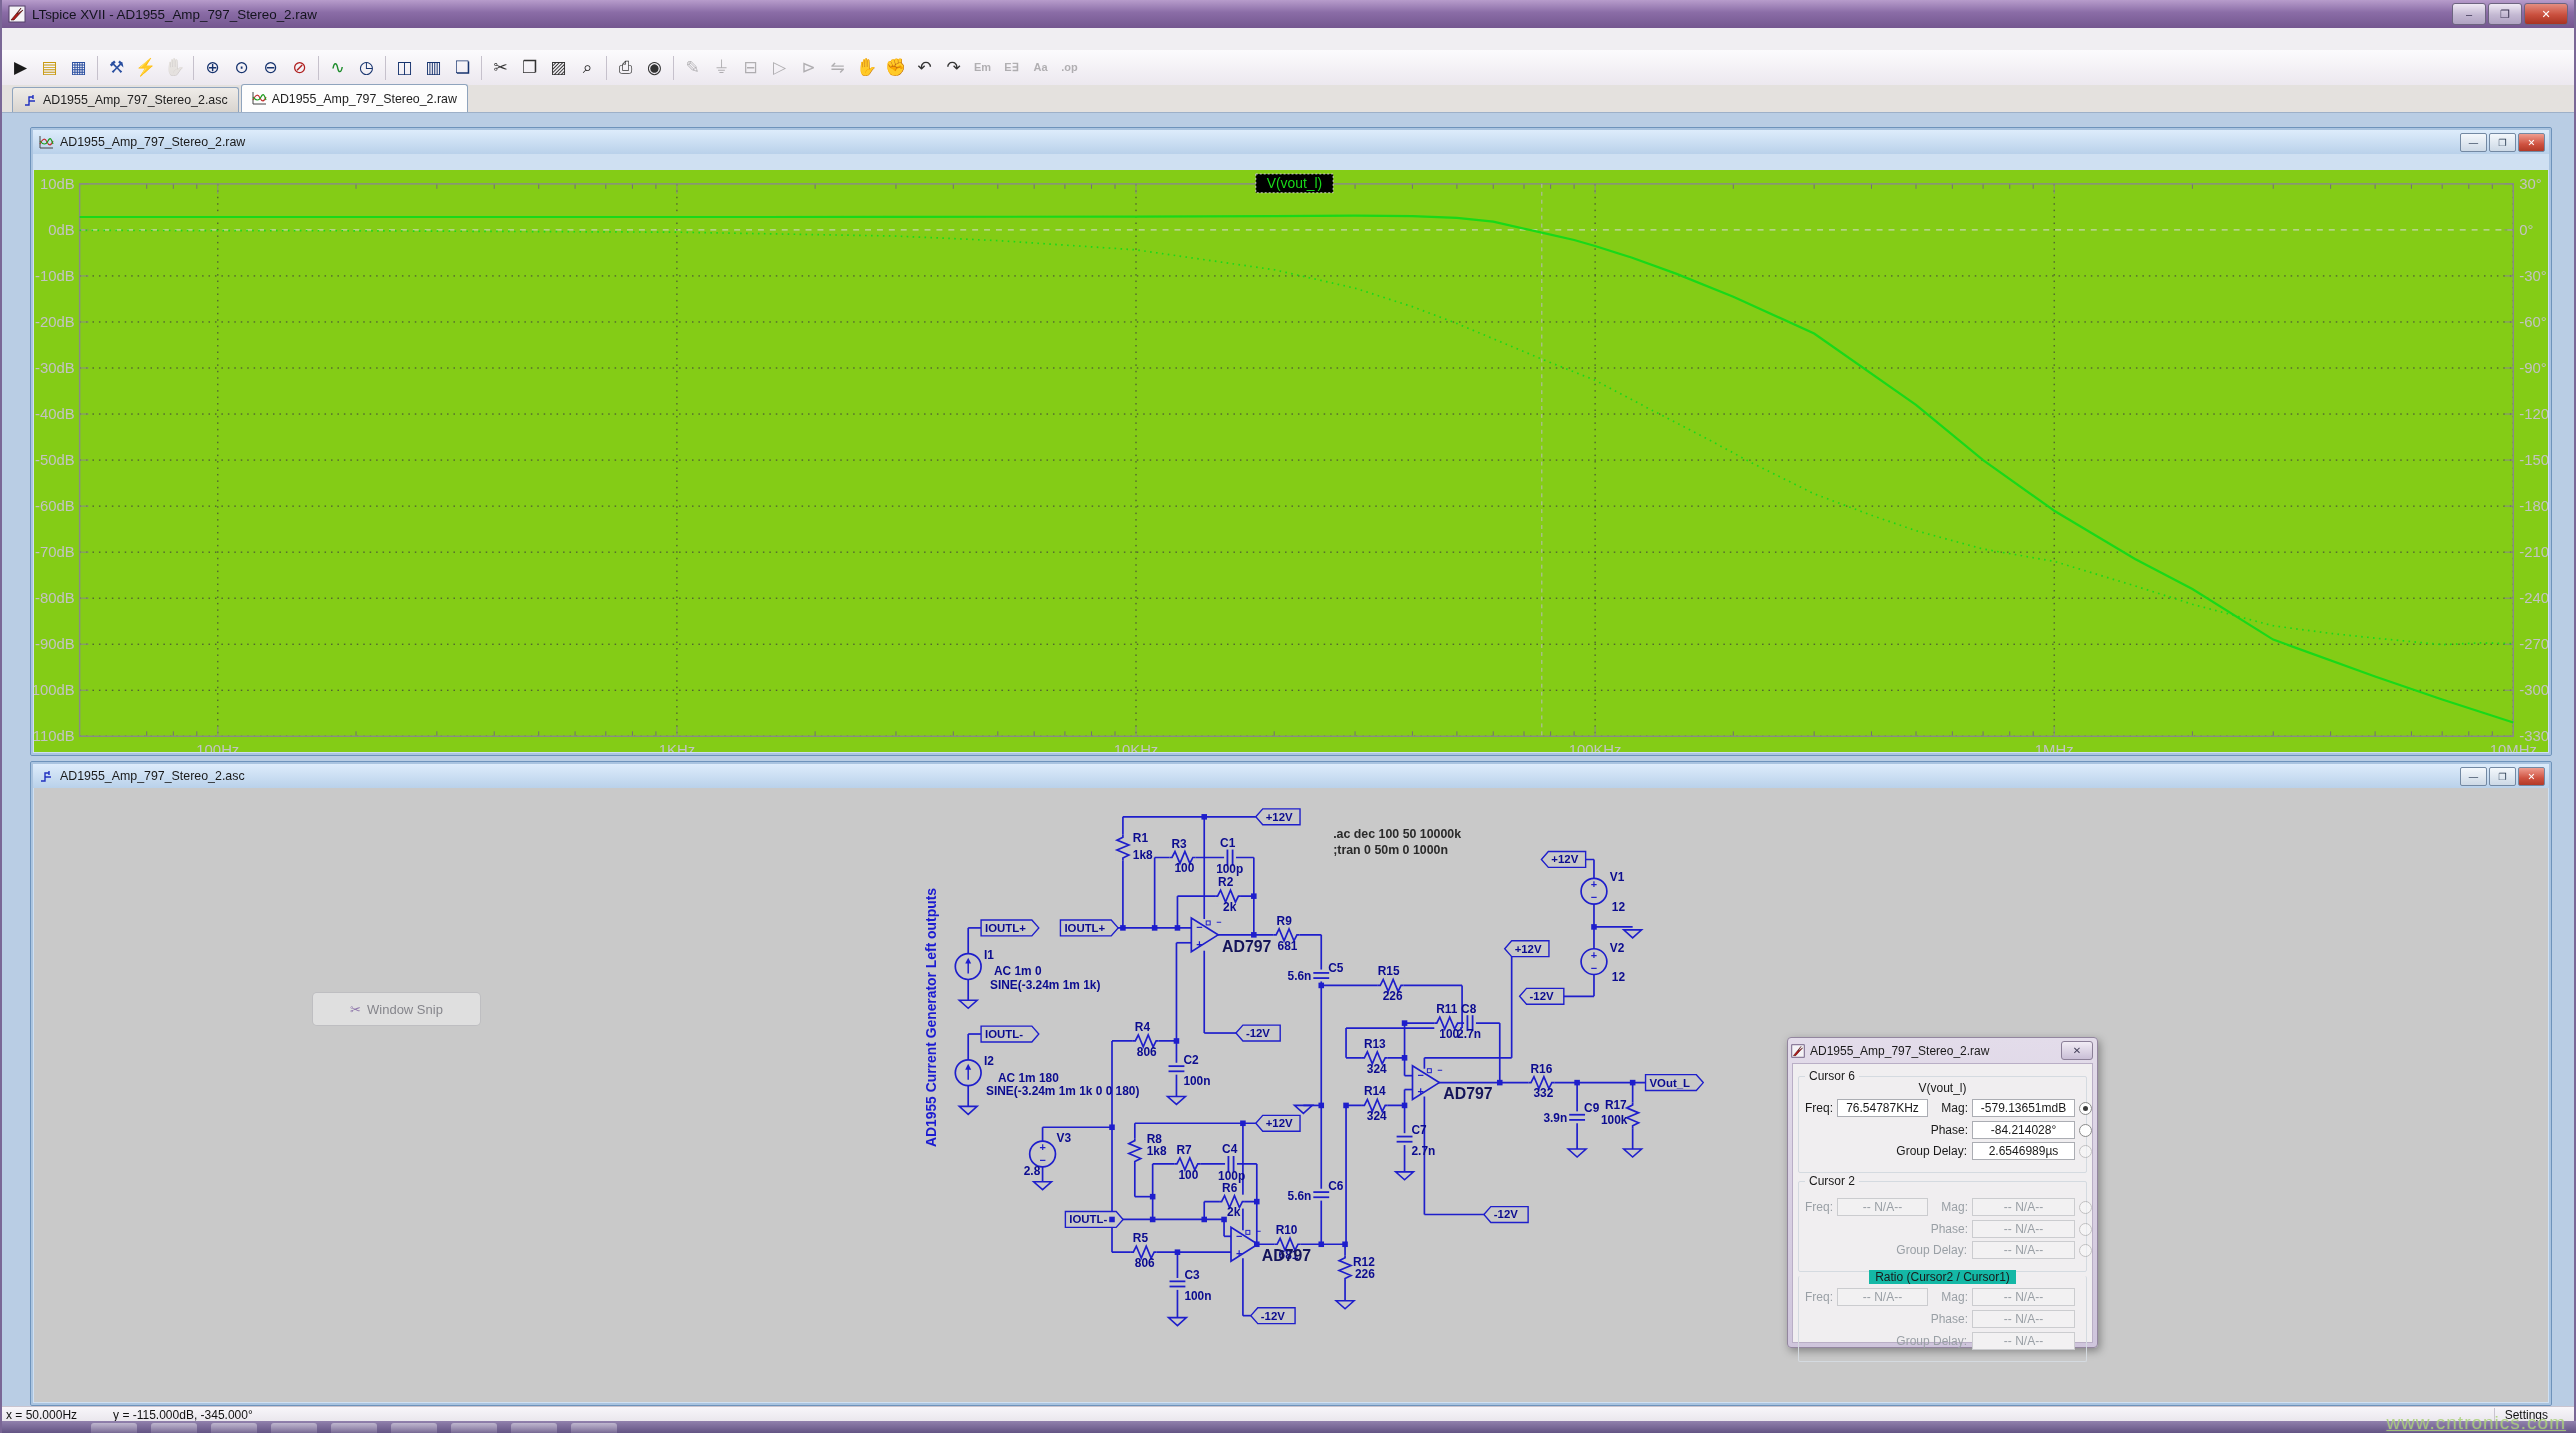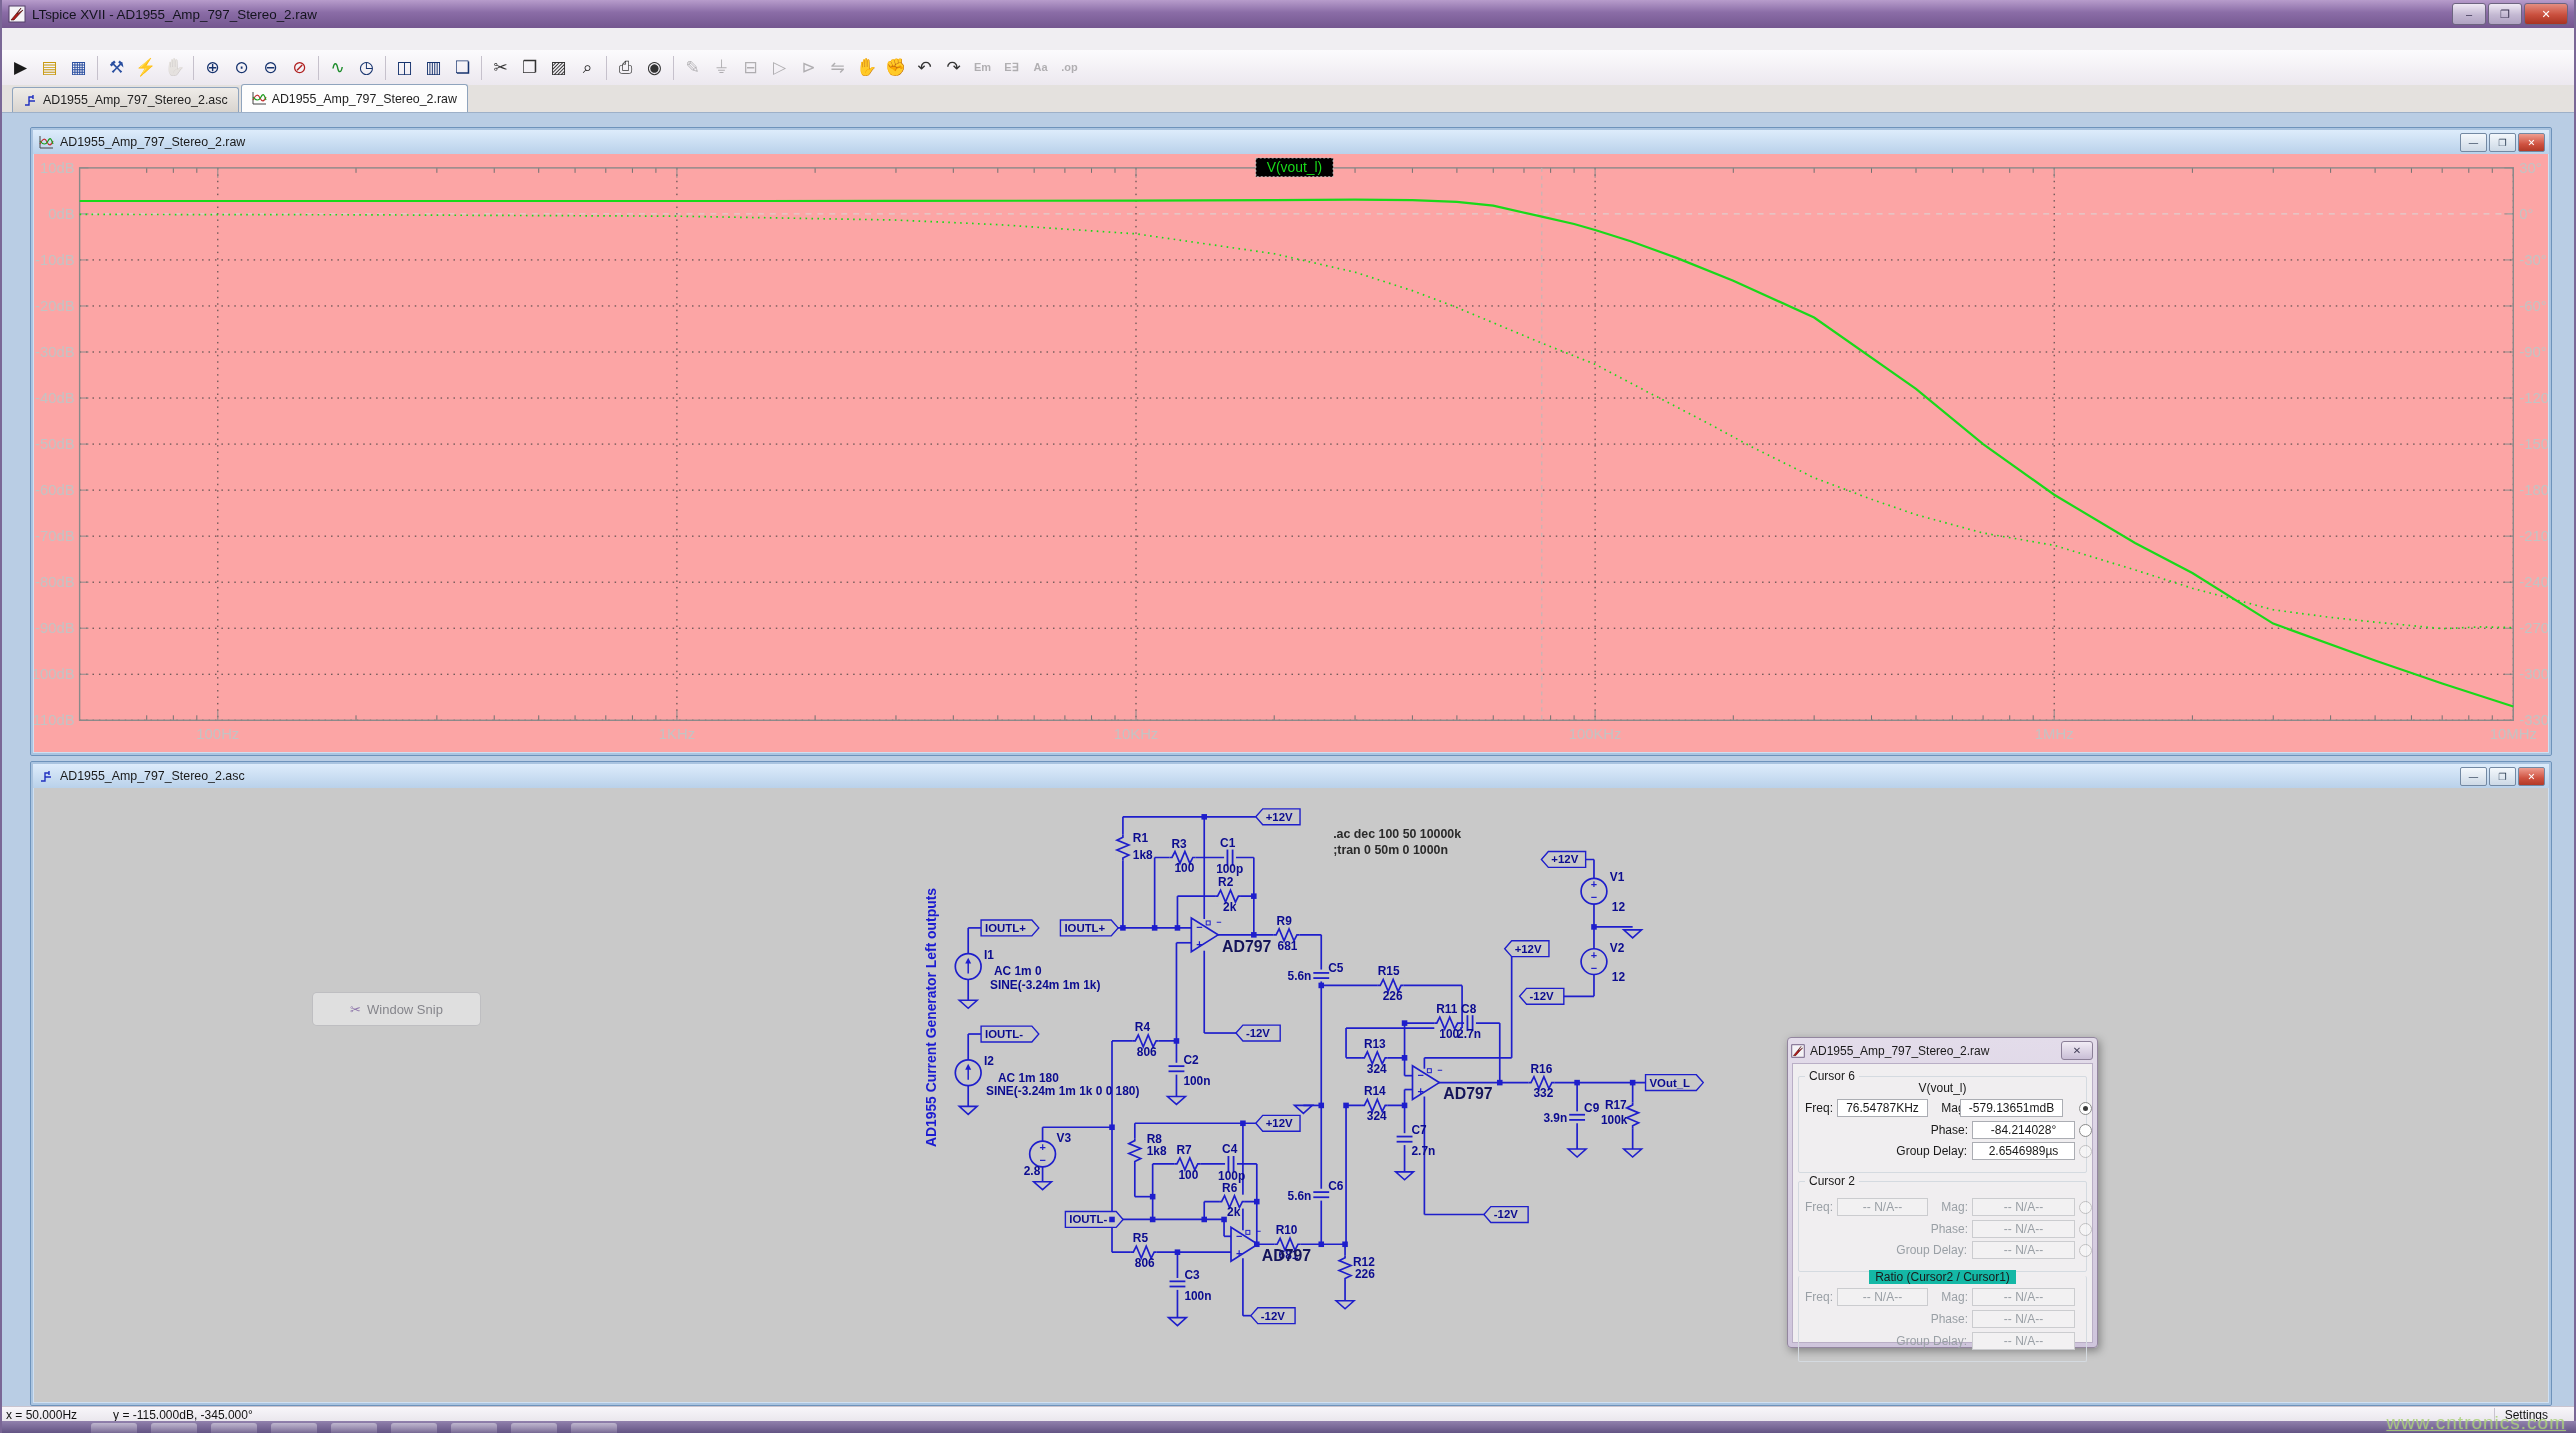--- a/index.html
+++ b/index.html
@@ -42,21 +42,21 @@
     box-shadow:0 0 0 2px #aac4e0 inset;}
   .childtitle{position:absolute;left:2px;top:2px;right:2px;height:24px;
     background:linear-gradient(#ddecfb,#b9d1ea);display:flex;align-items:center;
     font-size:12.4px;color:#1a1a1a;gap:6px;padding-left:6px;}
   .cbtns{position:absolute;right:4px;top:3px;display:flex;gap:2px;}
   .cbtn{width:25px;height:17px;border:1px solid #7389a3;border-radius:2px;
     background:linear-gradient(#f4f8fc,#cdd9e6);display:flex;align-items:center;justify-content:center;
     font-size:9.4px;color:#23364d;}
   .cbtn.close{background:linear-gradient(#ef9d90,#cf5240 60%,#b23a28);color:#fff;}
   .childbody{position:absolute;left:3px;top:26px;right:3px;bottom:3px;overflow:hidden;}
-  .plotbody{background:#fca5a5;}
+  .plotbody{background:#84cc16;margin-top:16px;}
   .schbody{background:#c9c9c9;}
   
   .statusbar{position:absolute;left:0;top:1406px;width:100%;height:15px;background:linear-gradient(#f8f6fa,#e9e6ec);
     border-top:1px solid #c9c4cf;font-size:12px;color:#111;display:flex;align-items:center;}
   .statusbar .sx{margin-left:4px;}
   .statusbar .sy{margin-left:36px;}
   .statusbar .sright{margin-left:auto;margin-right:26px;padding-left:10px;border-left:1px solid #c9c4cf;}
   .taskbar{position:absolute;left:0;top:1421px;width:100%;height:13px;
     background:linear-gradient(#9181ad,#5f5080);display:flex;gap:14px;padding-left:89px;align-items:flex-start;}
   .tkblob{width:46px;height:10px;margin-top:2px;border-radius:3px 3px 0 0;background:linear-gradient(rgba(255,255,255,.45),rgba(255,255,255,.12));}
@@ -886,21 +886,21 @@
       <div class="dlgclose">✕</div>
       <div class="dlgbody">
 
         <div class="grp" style="top:12px;height:95px;">
           <span class="grplabel">Cursor 6</span>
           <div class="gsig">V(vout_l)</div>
           <div class="drow" style="top:22px;">
             <span class="dlabel" style="left:2px;width:32px;">Freq:</span>
             <span class="dfield" style="left:38px;width:89px;">76.54787KHz</span>
             <span class="dlabel" style="left:129px;width:40px;">Mag:</span>
-            <span class="dfield" style="left:161px;width:101px;">-579.13651mdB</span>
+            <span class="dfield" style="left:173px;width:101px;">-579.13651mdB</span>
             <span class="radio on" style="left:280px;top:3px;"></span>
           </div>
           <div class="drow" style="top:44px;">
             <span class="dlabel" style="left:117px;width:52px;">Phase:</span>
             <span class="dfield" style="left:173px;width:101px;">-84.214028°</span>
             <span class="radio" style="left:280px;top:3px;"></span>
           </div>
           <div class="drow" style="top:65px;">
             <span class="dlabel" style="left:81px;width:87px;">Group Delay:</span>
             <span class="dfield" style="left:173px;width:101px;">2.6546989µs</span>

